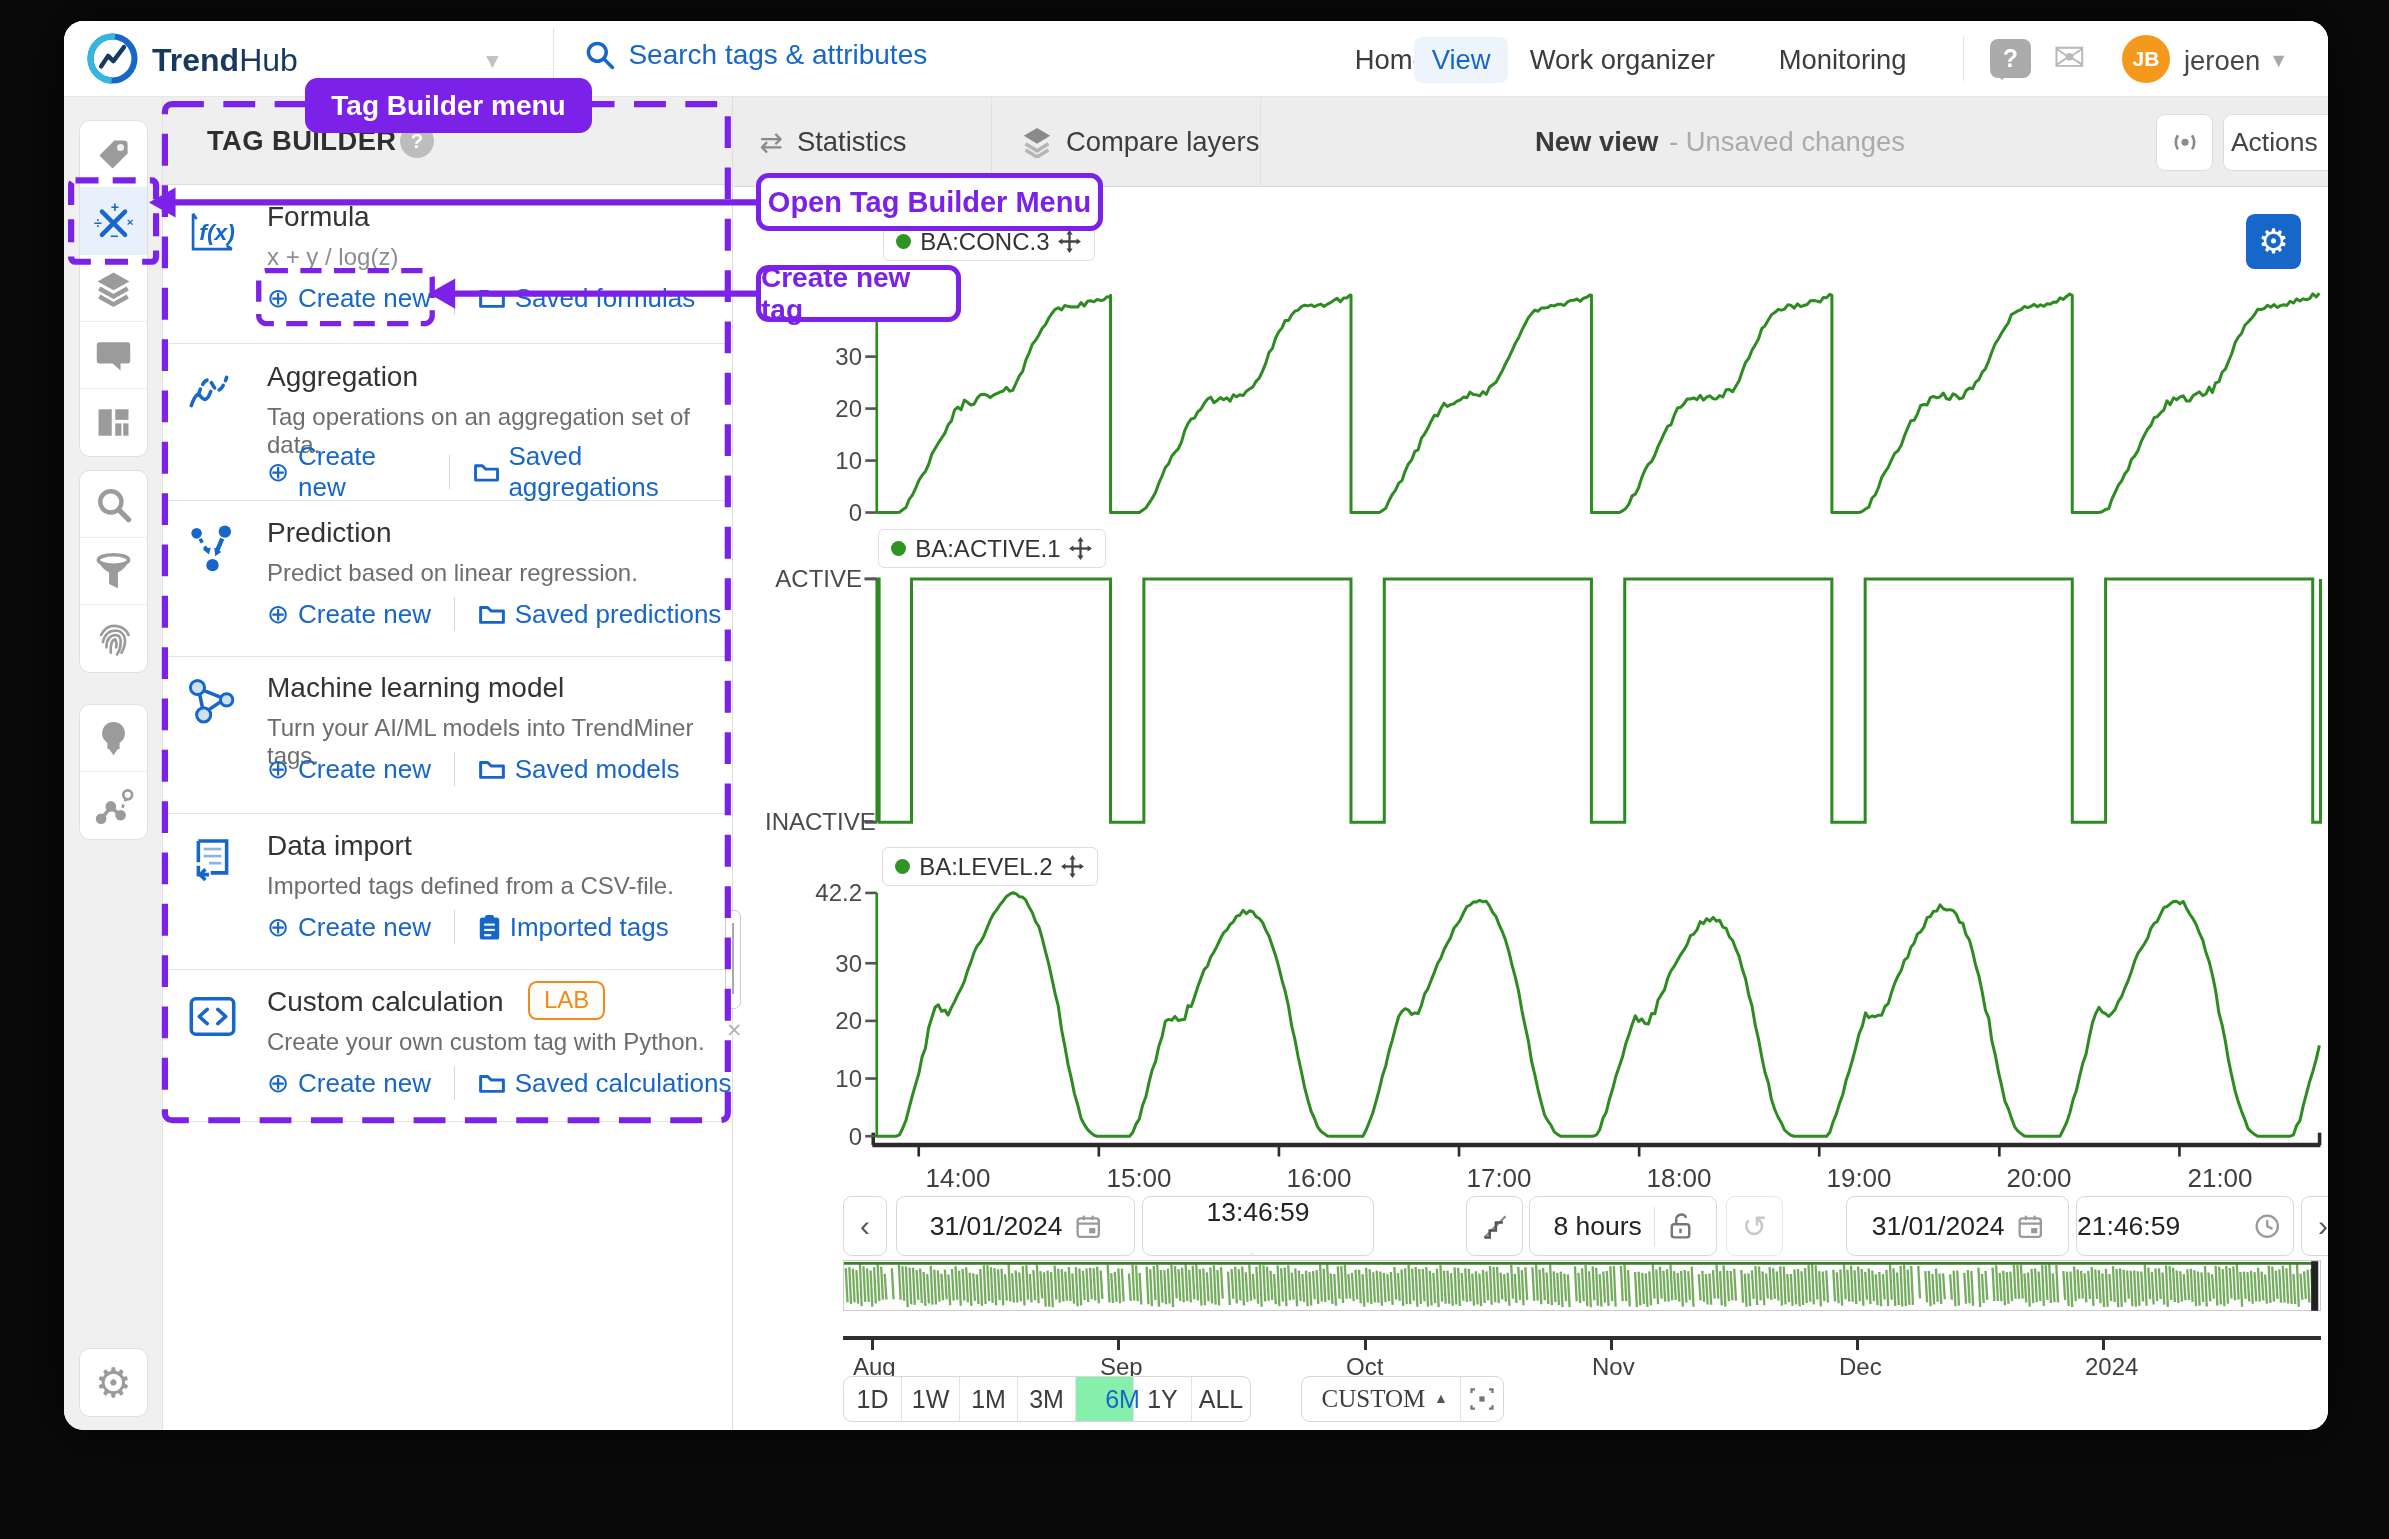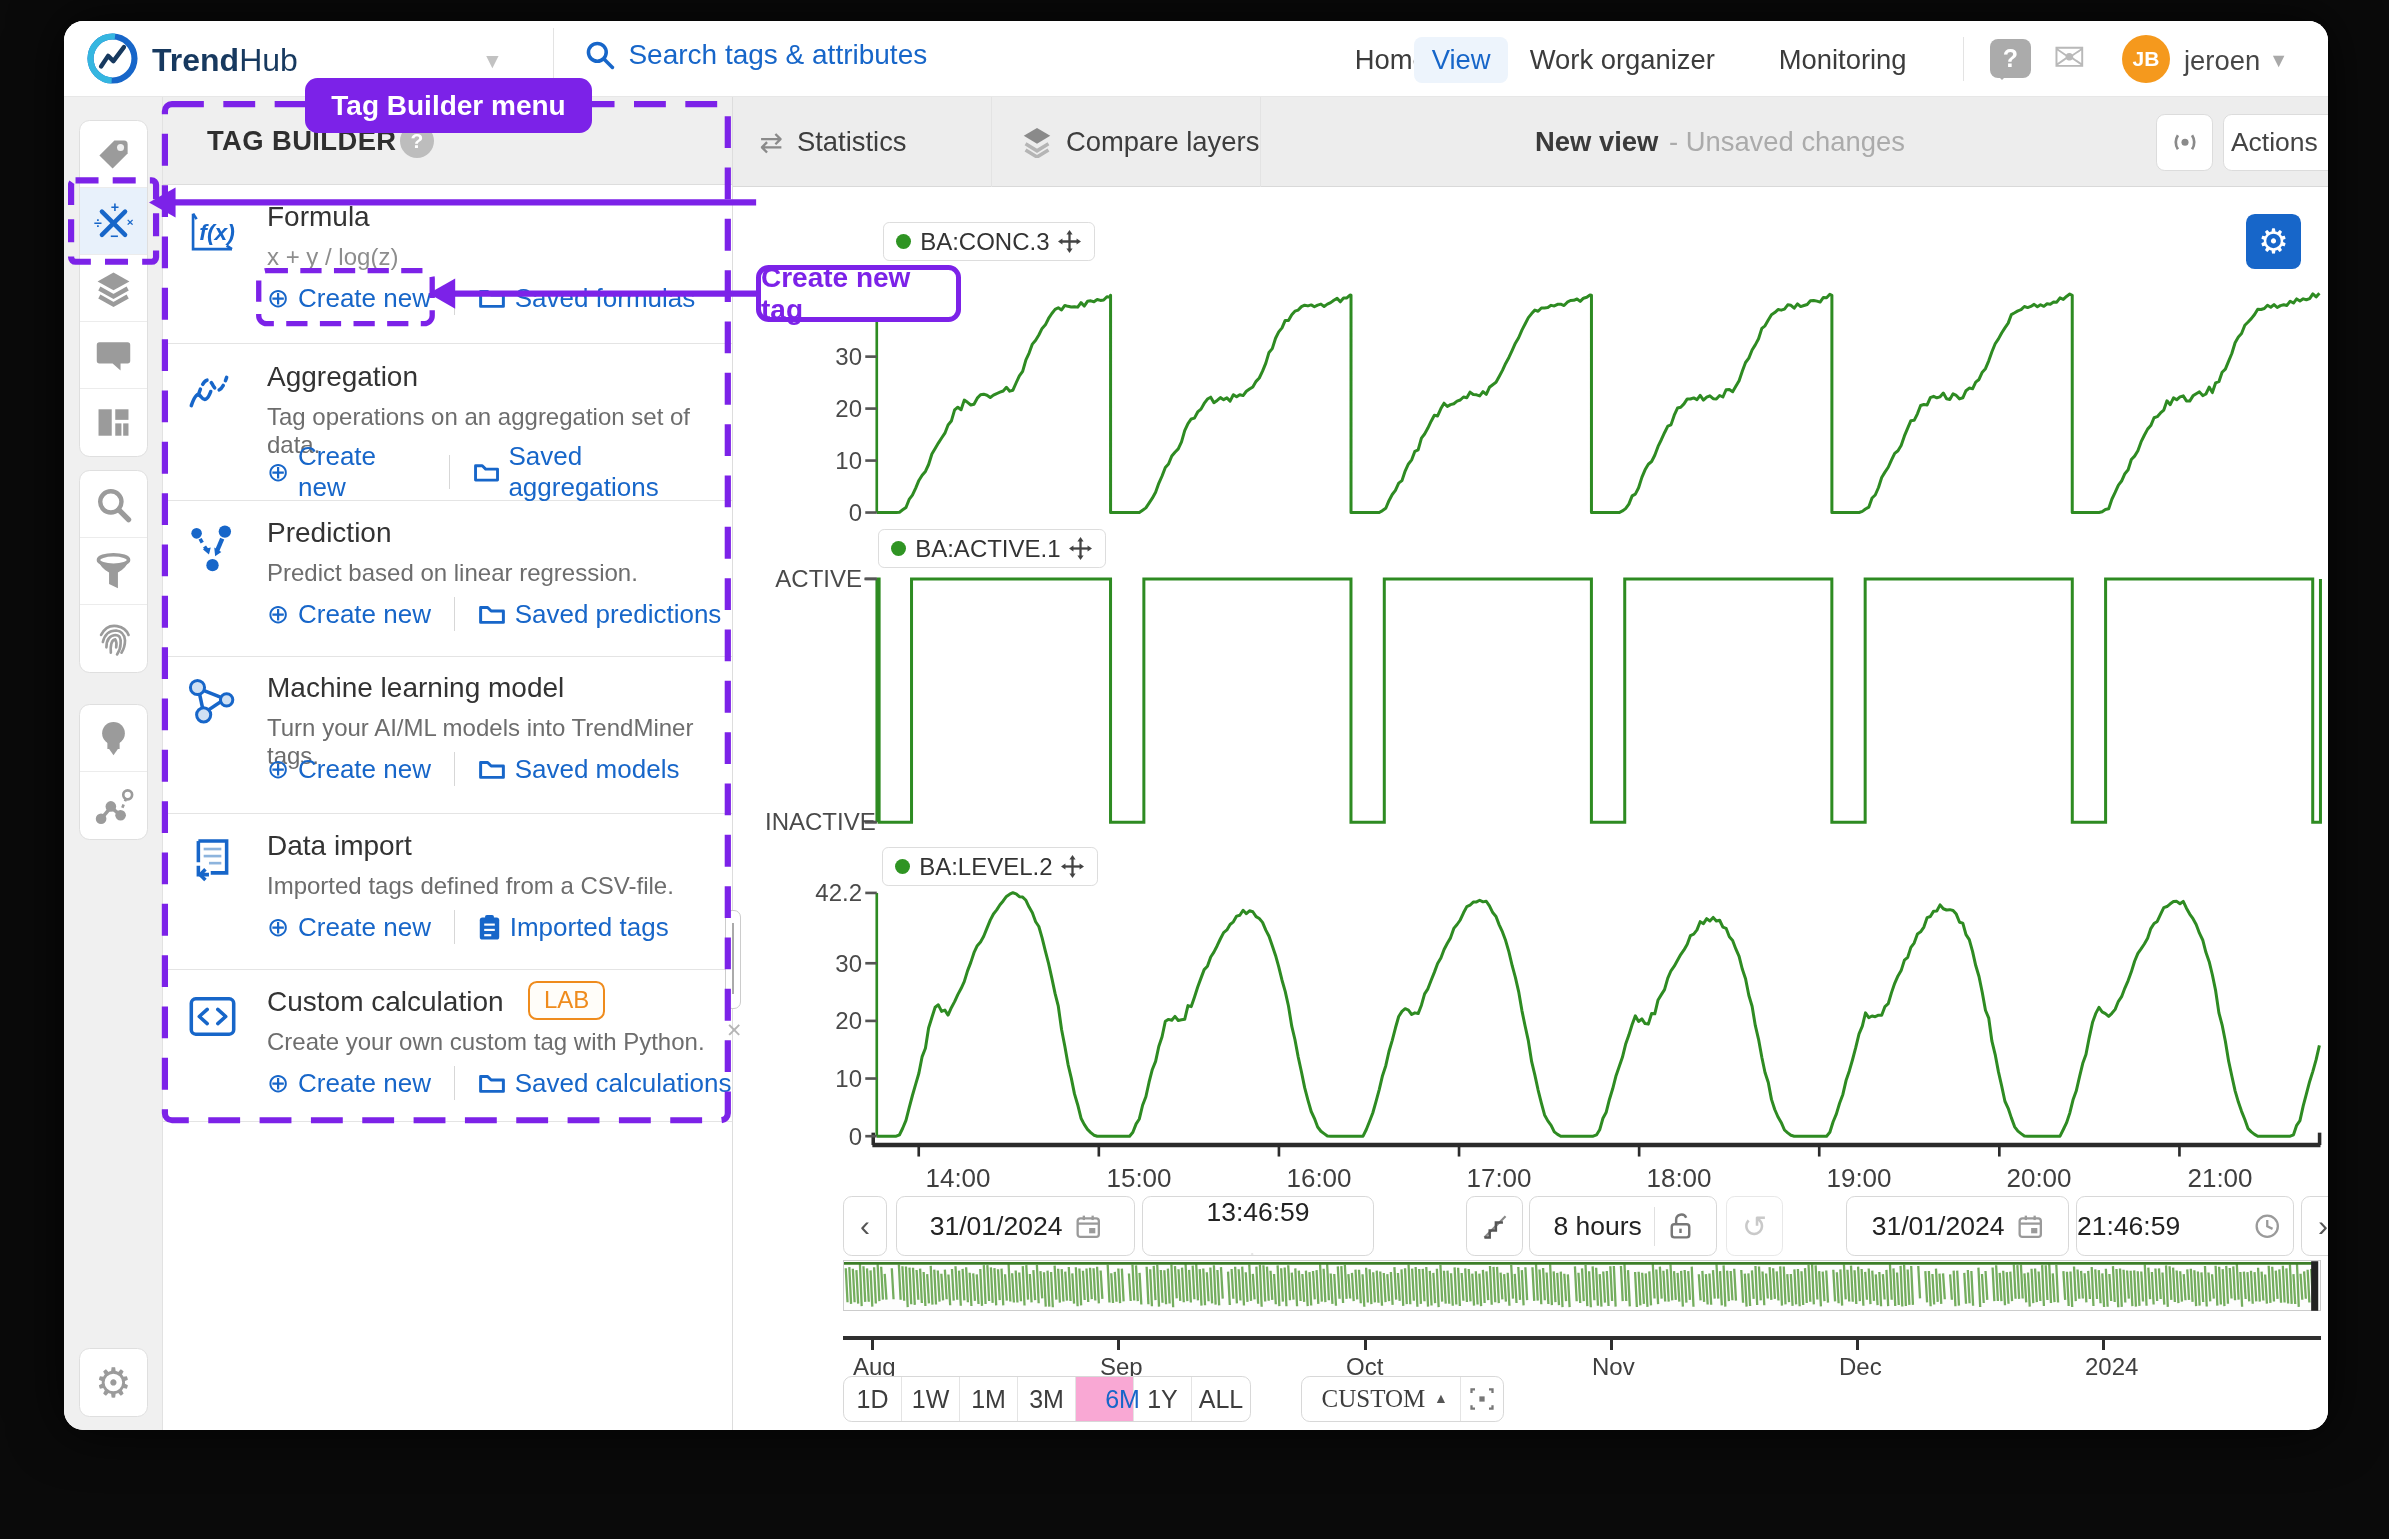--- a/index.html
+++ b/index.html
@@ -78,21 +78,21 @@
   .ctl-faded { color:#c9c9c9; font-size:30px; }
   .inner-div { width:0.9px; height:39px; background:#e0e0e0; }
 
   
   #overview-box { position:absolute; left:110px; top:1073px; width:1478px; height:51px; border:0.9px solid #ccc; background:#fdfdfd; z-index:4; }
   #month-line { position:absolute; left:110px; top:1149px; width:1478px; height:3.5px; background:#2f2f2f; }
   .mtick { position:absolute; top:1152px; width:2.7px; height:10.6px; background:#2f2f2f; }
   #range-group { position:absolute; left:110px; top:1189px; height:46px; display:flex; background:#fff; border:0.9px solid #d8d8d8; border-radius:8.8px; overflow:hidden; z-index:6; }
   .range-cell { width:58px; height:100%; display:flex; align-items:center; justify-content:center; font-size:25px; color:#3d3d3d; border-right:0.9px solid #e4e4e4; }
   .range-cell:last-child { border-right:none; }
-  .range-cell.active { background:#f9a8d4; color:#1766c9;padding-left:36px; }
+  .range-cell.active { background:#86efac; color:#1766c9;padding-left:36px; }
   #custom-group { position:absolute; left:568px; top:1189px; height:46px; display:flex; align-items:center; background:#fff; border:0.9px solid #d8d8d8; border-radius:8.8px; z-index:6;font-family:Liberation Serif, serif; }
   #custom-label { font-size:25px; color:#3d3d3d; padding:0 8.8px 0 19.5px; }
   #custom-caret { font-size:14px; color:#555; padding-right:12.4px; }
   #custom-div { width:0.9px; height:100%; background:#e4e4e4; }
 
   
   .callout { position:absolute; background:#fff; border:5.3px solid #7c22e8; border-radius:12.4px; color:#7c22e8; font-weight:bold; display:flex; align-items:center; justify-content:center; z-index:45; }
   #anno-badge { position:absolute; left:241px; top:57px; width:287px; height:55px; background:#7c22e8; border-radius:12.4px; color:#fff; font-size:28px; font-weight:bold; display:flex; align-items:center; justify-content:center; z-index:46; }
   #overlay-svg { position:absolute; left:0; top:0; z-index:40; pointer-events:none; }
 </style>
@@ -628,16 +628,17 @@
   <svg id="overlay-svg" width="2264" height="1409" viewBox="0 0 2558 1592">
     <rect x="114" y="94" width="636" height="1148" rx="8" fill="none" stroke="#7c22e8" stroke-width="7" stroke-dasharray="36 22"></rect>
     <rect x="8" y="180" width="96" height="92" rx="5" fill="none" stroke="#7c22e8" stroke-width="7" stroke-dasharray="26 16"></rect>
     <rect x="220" y="282" width="196" height="60" rx="9" fill="none" stroke="#7c22e8" stroke-width="6" stroke-dasharray="24 14"></rect>
     <line x1="782" y1="205" x2="122" y2="205" stroke="#7c22e8" stroke-width="7"></line>
     <polygon points="96,205 126,188 126,222" fill="#7c22e8"></polygon>
     <line x1="782" y1="308" x2="438" y2="308" stroke="#7c22e8" stroke-width="7"></line>
     <polygon points="412,308 442,291 442,325" fill="#7c22e8"></polygon>
   </svg>
   <div id="anno-badge">Tag Builder menu</div>
+  <div class="callout" style="left:692px; top:152px; width:347px; height:58px; font-size:29px;">Open Tag Builder Menu</div>
   <div class="callout" style="left:692px; top:244px; width:205px; height:57px; font-size:28px;">Create new tag</div>
 
 </div>
 
 
 </body></html>

